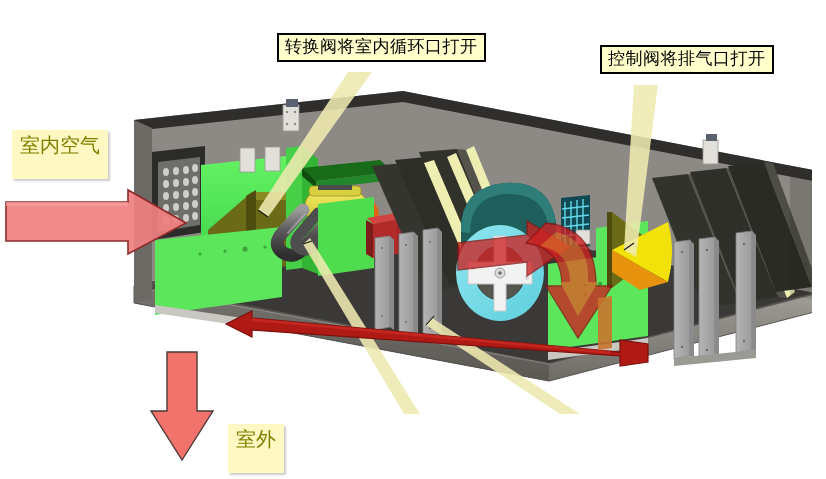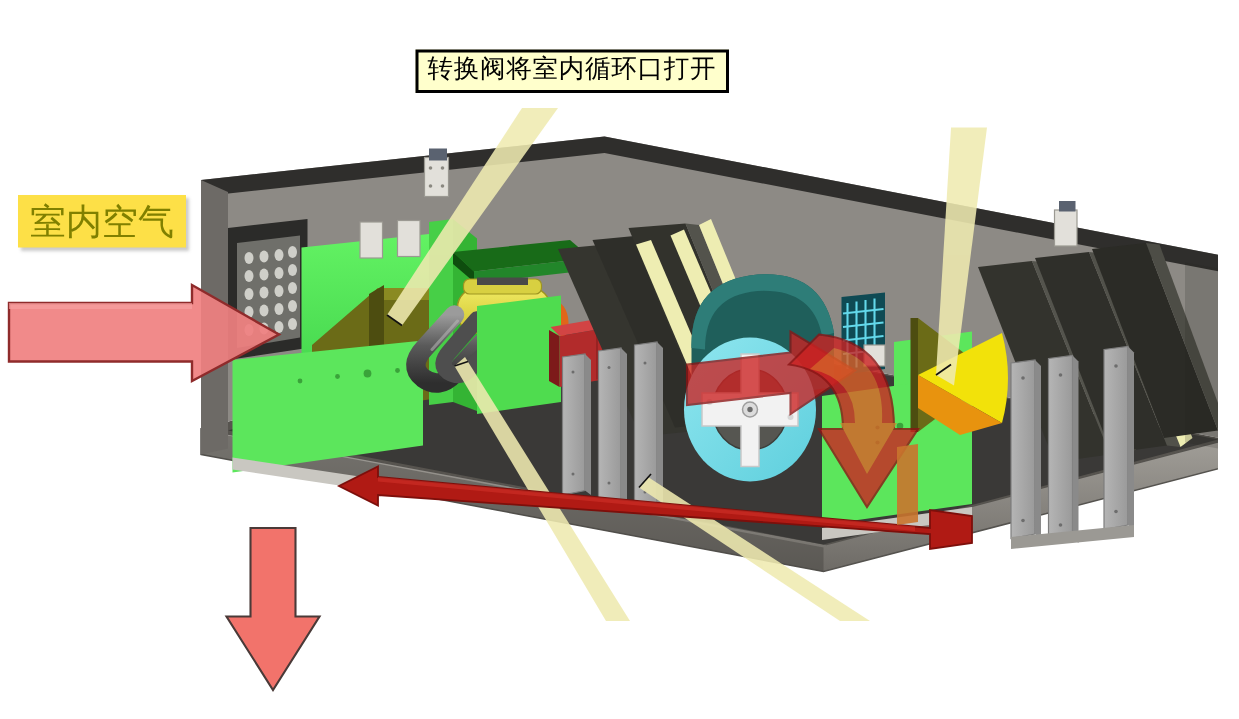--- a/index.html
+++ b/index.html
@@ -40,25 +40,25 @@
     z-index: 40;
   }
   #callout-switch-valve { left: 277px; top: 33px; }
   #callout-control-valve { left: 600px; top: 45px; }
   #callout-uv-lamp      { left: 376px; top: 416px; }
   #callout-filters      { left: 549px; top: 416px; }
 
   
   .softlabel {
     position: absolute;
-    background: #fde047;
+    background: #fef9c3;
     color: #808000;
     font-family: "DejaVu Sans", "Liberation Sans", sans-serif;
-    font-size: 24px;
-    padding: 2px 8px 1px 8px;
+    font-size: 20px;
+    padding: 2px 8px 20px 8px;
     white-space: nowrap;
     box-shadow: 2px 2px 2px rgba(140,140,140,0.45);
     z-index: 40;
   }
   #label-indoor-air { left: 12px; top: 130px; }
   #label-outdoor    { left: 228px; top: 424px; }
 </style>
 </head>
 <body>
 
@@ -359,19 +359,21 @@
     <g>
       <polygon points="252,318 620,352 620,340 648,344 648,362 620,366 620,356 252,330 252,337 226,324 252,311" fill="#b01a14" stroke="#7d0f0b" stroke-width="1.2"></polygon>
       <polygon points="252,318 610,351 610,354 252,321" fill="#d03028" opacity="0.6"></polygon>
     </g>
 
     <polygon points="598,298 612,296 612,348 598,350" fill="#c9742e" opacity="0.9"></polygon>
   </svg>
 
   <div class="callout" id="callout-switch-valve">转换阀将室内循环口打开</div>
 
+  <div class="callout" id="callout-control-valve">控制阀将排气口打开</div>
 
 
 
   <div class="softlabel" id="label-indoor-air">室内空气</div>
 
+  <div class="softlabel" id="label-outdoor">室外</div>
 
 </div>
 
 </body></html>

